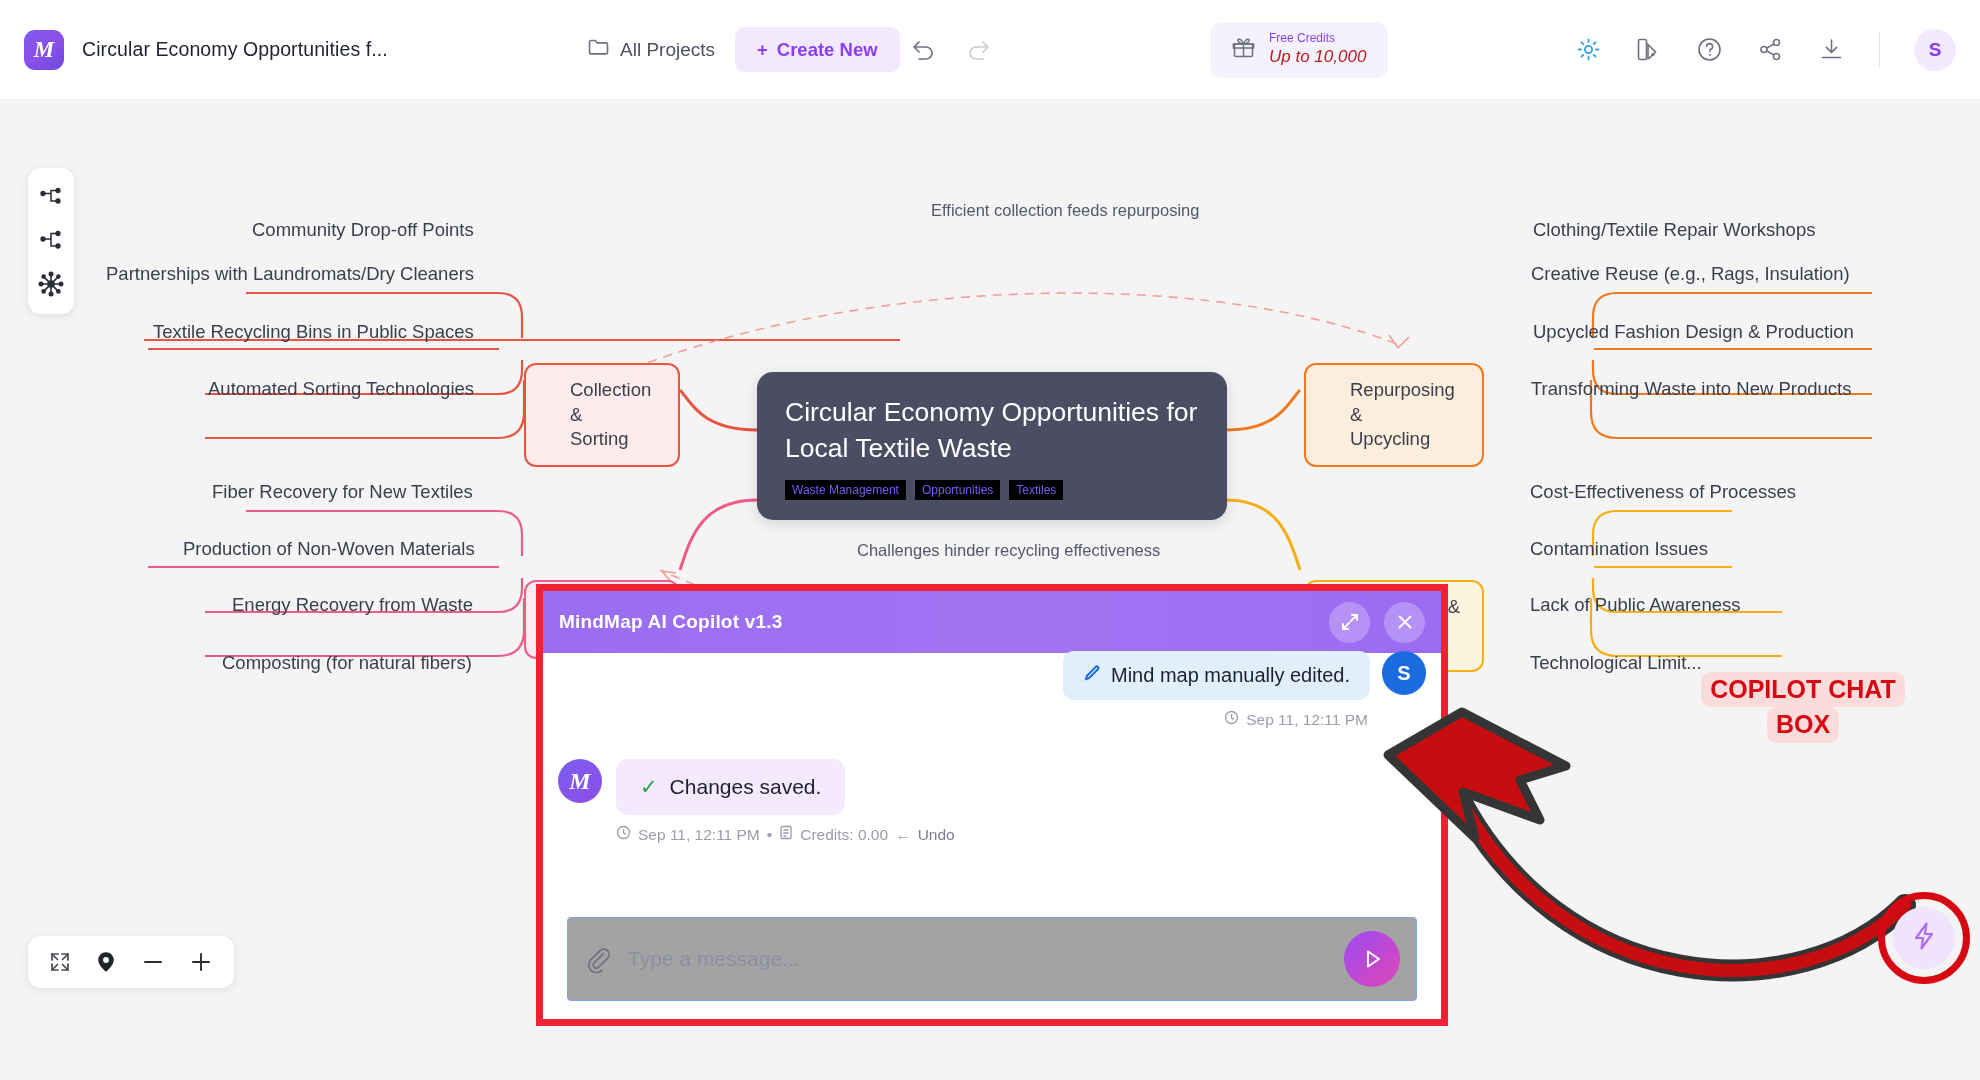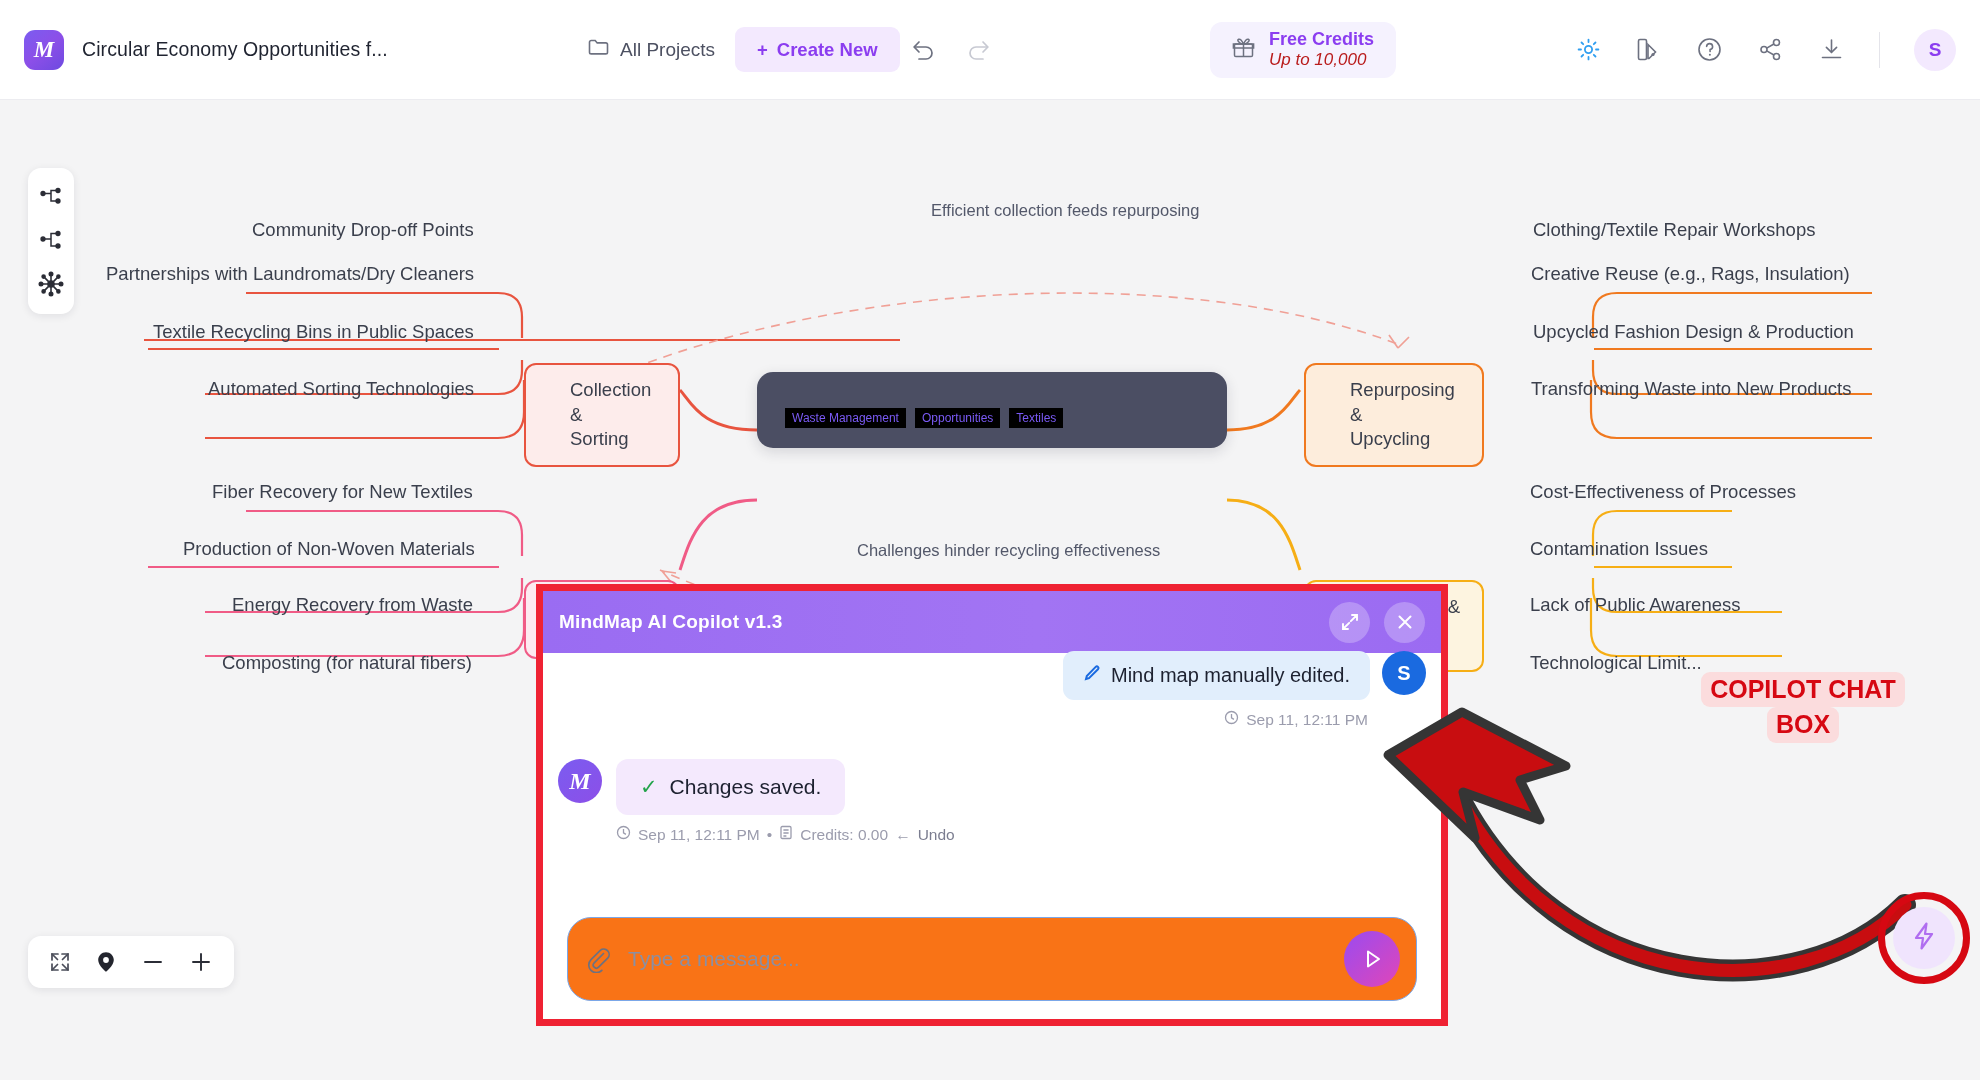--- a/index.html
+++ b/index.html
@@ -39,21 +39,21 @@
     font-family: "Liberation Sans", sans-serif;
   }
   .undo-redo { position: absolute; left: 910px; display: flex; gap: 28px; align-items: center; }
   .icon-btn { cursor: pointer; display: flex; align-items: center; justify-content: center; }
 
   .credits {
     position: absolute; left: 1210px; height: 56px; display: flex;
     align-items: center; gap: 14px; background: #f5f2fe; border-radius: 12px;
     padding: 0 22px; cursor: pointer;
   }
-  .credits-main { color: #8b3df0; font-size: 18px; font-weight: bold; line-height: 1.15; }
+  .credits-main { color: #8b3df0; font-size: 12px; font-weight: normal; line-height: 1.15; }
   .credits-sub { color: #b91c1c; font-size: 17px; line-height: 1.25; font-style: italic; }
 
   .header-icons {
     position: absolute; right: 24px; display: flex; align-items: center; gap: 34px;
   }
   .hdr-sep { width: 1px; height: 36px; background: #e4e4ea; }
   .avatar-s {
     width: 42px; height: 42px; border-radius: 50%; background: #f3e9fe;
     color: #8b3df0; font-size: 19px; font-weight: bold;
     display: flex; align-items: center; justify-content: center; cursor: pointer;
@@ -156,21 +156,21 @@
   .check { color: #22a34a; font-size: 21px; }
   .meta-left { padding-left: 58px; }
   .undo-link { color: #7b7d90; cursor: pointer; }
 
   .disclaimer {
     position: absolute; bottom: 108px; left: 0; right: 0; text-align: center;
     font-size: 15.5px; color: #9b9cad;
   }
   .composer {
     position: absolute; left: 24px; right: 24px; bottom: 18px; height: 84px;
-    border: 1.6px solid #7ba7e8; border-radius: 24px; background: #f97316;
+    border: 1.6px solid #7ba7e8; border-radius: 4px; background: #a3a3a3;
     display: flex; align-items: center; padding: 0 16px; gap: 16px;
   }
   .composer-input {
     flex: 1; border: none; outline: none; font-size: 21px; color: #3a3f4c;
     font-family: "Liberation Sans", sans-serif; background: transparent;
   }
   .composer-input::placeholder { color: #8b8fa2; }
   .send-btn {
     width: 56px; height: 56px; border-radius: 50%;
     background: linear-gradient(135deg,#9a4bf0,#e046b8);
@@ -322,20 +322,21 @@
       <path d="M1782 512 H 1617 Q 1593 512 1593 488 V 478" stroke="#f6ae15" stroke-width="2.2" fill="none"></path>
       <path d="M1782 556 H 1617 Q 1591 556 1591 530 V 498" stroke="#f6ae15" stroke-width="2.2" fill="none"></path>
 
       <path d="M560 300 C 800 180, 1180 160, 1400 245" stroke="#f0a096" stroke-width="1.6" stroke-dasharray="9 7" fill="none"></path>
       <path d="M1398 248 l -9 -13 M1398 248 l 11 -11" stroke="#f0a096" stroke-width="1.7" fill="none"></path>
       <path d="M1340 500 C 1100 560, 860 560, 660 470" stroke="#f0a096" stroke-width="1.6" stroke-dasharray="9 7" fill="none"></path>
       <path d="M662 471 l 14 2 M662 471 l 9 11" stroke="#f0a096" stroke-width="1.7" fill="none"></path>
     </svg>
 
     <div class="center-node">
+      <div class="center-title">Circular Economy Opportunities for Local Textile Waste</div>
       <div class="center-tags">
         <span class="tag">Waste Management</span>
         <span class="tag">Opportunities</span>
         <span class="tag">Textiles</span>
       </div>
     </div>
 
     <div class="node" style="left:524px; top:263px; width:156px; background:#fdeceb; border-color:#e8543f;">
       <div class="node-label">Collection &amp;
 Sorting</div>

